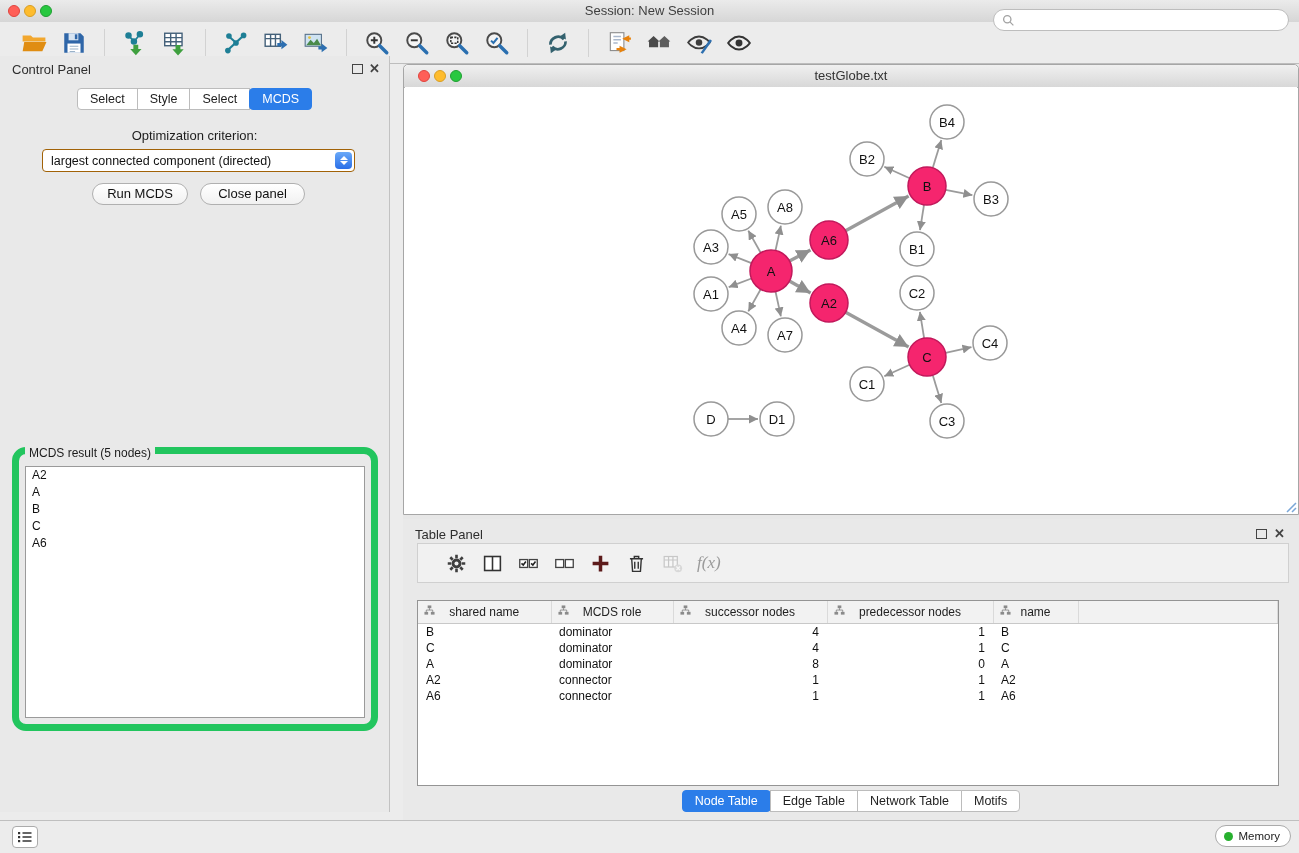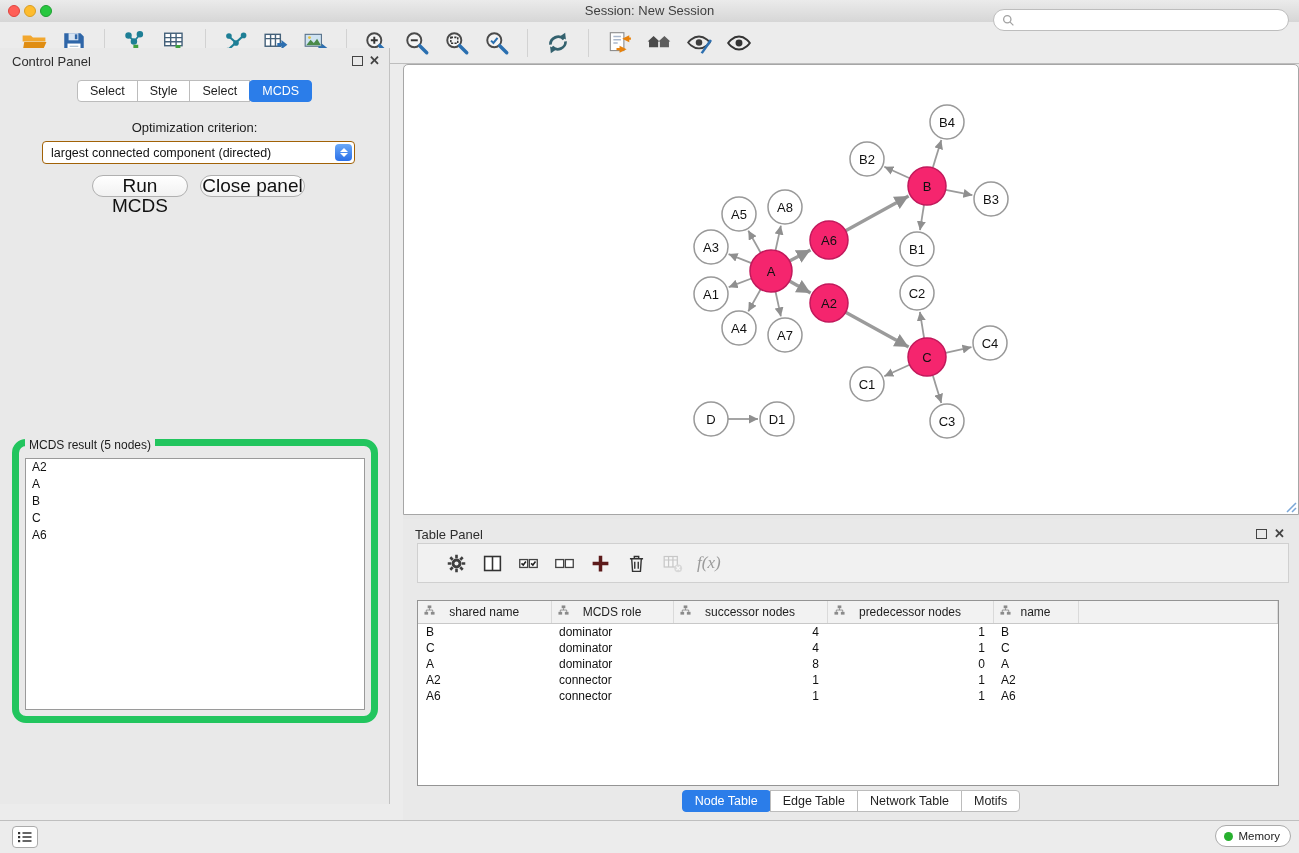--- a/index.html
+++ b/index.html
@@ -13,38 +13,38 @@
   .tl.green{background:#28c840;border:1px solid #1f9f32;box-sizing:border-box;}
   
   .toolbar{position:absolute;left:0;top:22px;width:100%;height:42px;background:#ececec;border-bottom:1px solid #bdbdbd;display:flex;align-items:center;padding-left:14px;box-sizing:border-box;}
   .tbtn{width:34px;height:34px;display:flex;align-items:center;justify-content:center;margin:0 3px;border-radius:4px;cursor:default;}
   .tbtn svg{width:26px;height:26px;}
   .tsep{width:1px;height:28px;background:#d2d2d2;margin:0 10px;}
   .searchbox{position:absolute;right:10px;top:9px;width:296px;height:22px;background:#fff;border:1px solid #bdbdbd;border-radius:11px;display:flex;align-items:center;padding-left:8px;box-sizing:border-box;}
   .searchbox svg{width:13px;height:13px;opacity:.55;}
   .searchbox input{border:none;outline:none;background:transparent;font-size:12px;margin-left:5px;width:250px;font-family:"Liberation Sans",sans-serif;}
   
-  .control-panel{position:absolute;left:0;top:48px;width:390px;height:756px;background:#e9e9e9;border-right:1px solid #c2c2c2;box-sizing:border-box;}
+  .control-panel{position:absolute;left:0;top:56px;width:390px;height:756px;background:#e9e9e9;border-right:1px solid #c2c2c2;box-sizing:border-box;}
   .panel-head-title{position:absolute;left:12px;top:6px;font-size:13px;color:#2e2e2e;}
   .winbtn{position:absolute;top:8px;width:11px;height:10px;color:#444;font-size:11px;line-height:10px;text-align:center;cursor:default;}
   .winbtn.square{border:1.5px solid #444;box-sizing:border-box;}
   .winbtn.x{font-weight:bold;font-size:13px;}
   .segtabs{position:absolute;left:0;top:32px;width:100%;display:flex;justify-content:center;}
   .seg{background:#fff;border:1px solid #bcbcbc;margin-left:-1px;padding:3px 12px;font-size:12.5px;color:#222;cursor:default;line-height:14px;}
   .seg:first-child{border-radius:4px 0 0 4px;margin-left:0;}
   .seg:last-child{border-radius:0 4px 4px 0;}
   .seg.active{background:#2b7de9;border-color:#2b7de9;color:#fff;border-radius:4px;}
   .opt-label{position:absolute;left:0;top:72px;width:100%;text-align:center;font-size:13px;color:#1d1d1d;}
   .dropdown{position:absolute;left:42px;top:93px;width:313px;height:23px;background:#fff;border:1px solid #a16207;border-radius:4px;box-sizing:border-box;}
   .dropdown .dval{position:absolute;left:8px;top:4px;font-size:12.5px;color:#111;}
   .stepper{position:absolute;right:2px;top:2px;width:17px;height:17px;border-radius:4px;background:linear-gradient(#6aa9f8,#2a6fe8);display:flex;flex-direction:column;align-items:center;justify-content:center;gap:1px;}
   .stepper .tri{width:0;height:0;border-left:4px solid transparent;border-right:4px solid transparent;}
   .tri.up{border-bottom:4px solid #fff;}
   .tri.down{border-top:4px solid #fff;}
-  .btn{position:absolute;height:22px;background:linear-gradient(#ffffff,#f1f1f1);border:1px solid #b0b0b0;border-radius:11px;font-size:19px;color:#111;text-align:center;line-height:20px;box-sizing:border-box;cursor:default;}
+  .btn{position:absolute;height:22px;background:linear-gradient(#ffffff,#f1f1f1);border:1px solid #b0b0b0;border-radius:11px;font-size:13px;color:#111;text-align:center;line-height:20px;box-sizing:border-box;cursor:default;}
   .fieldset{position:absolute;left:12px;top:391px;width:366px;height:284px;border:7px solid #22c55e;border-radius:14px;box-sizing:border-box;}
   .fieldset .legend{position:absolute;left:6px;top:-8px;background:#e9e9e9;padding:0 4px;font-size:12px;color:#1c1c1c;}
   .listbox{position:absolute;left:6px;top:12px;right:6px;bottom:6px;background:#fff;border:1px solid #9a9a9a;overflow:hidden;}
   .ritem{font-size:12px;color:#111;padding:1px 6px;height:15px;line-height:15px;}
   
   .right{position:absolute;left:403px;top:64px;width:896px;height:756px;background:#e7e7e7;}
   .netframe{position:absolute;left:0;top:0;width:896px;height:451px;background:#fff;border:1px solid #a6a6a6;border-radius:5px 5px 0 0;box-sizing:border-box;}
   .netframe .ftitle{position:absolute;left:0;top:0;right:0;height:22px;background:linear-gradient(#f0f0f0,#d8d8d8);border-bottom:1px solid #b5b5b5;border-radius:5px 5px 0 0;}
   .netframe .ftitle .title{position:absolute;left:0;right:0;top:0;height:22px;line-height:22px;text-align:center;font-size:13px;color:#333;}
   .netcanvas{position:absolute;left:1px;top:22px;right:1px;bottom:1px;background:#fff;overflow:hidden;}
@@ -260,20 +260,26 @@
           <div class="ritem">B</div>
           <div class="ritem">C</div>
           <div class="ritem">A6</div>
         </div>
     </div>
   </div>
 
   <div class="right">
 
     <div class="netframe">
+      <div class="ftitle">
+        <div class="tl red" style="left:14px;top:5px"></div>
+        <div class="tl yellow" style="left:30px;top:5px"></div>
+        <div class="tl green" style="left:46px;top:5px"></div>
+        <div class="title">testGlobe.txt</div>
+      </div>
       <div class="netcanvas">
         <svg id="graph-svg" width="894" height="427" viewBox="0 0 894 427">
           <defs>
             <marker id="arrow" viewBox="0 0 9 9" refX="9" refY="4.5" markerWidth="9" markerHeight="9" markerUnits="userSpaceOnUse" orient="auto">
               <path d="M0,0 L9,4.5 L0,9 Z" fill="#8f8f8f"></path>
             </marker>
             <marker id="arrowT" viewBox="0 0 9 9" refX="9" refY="4.5" markerWidth="14" markerHeight="14" markerUnits="userSpaceOnUse" orient="auto">
               <path d="M0,0 L9,4.5 L0,9 Z" fill="#8f8f8f"></path>
             </marker>
           </defs>

